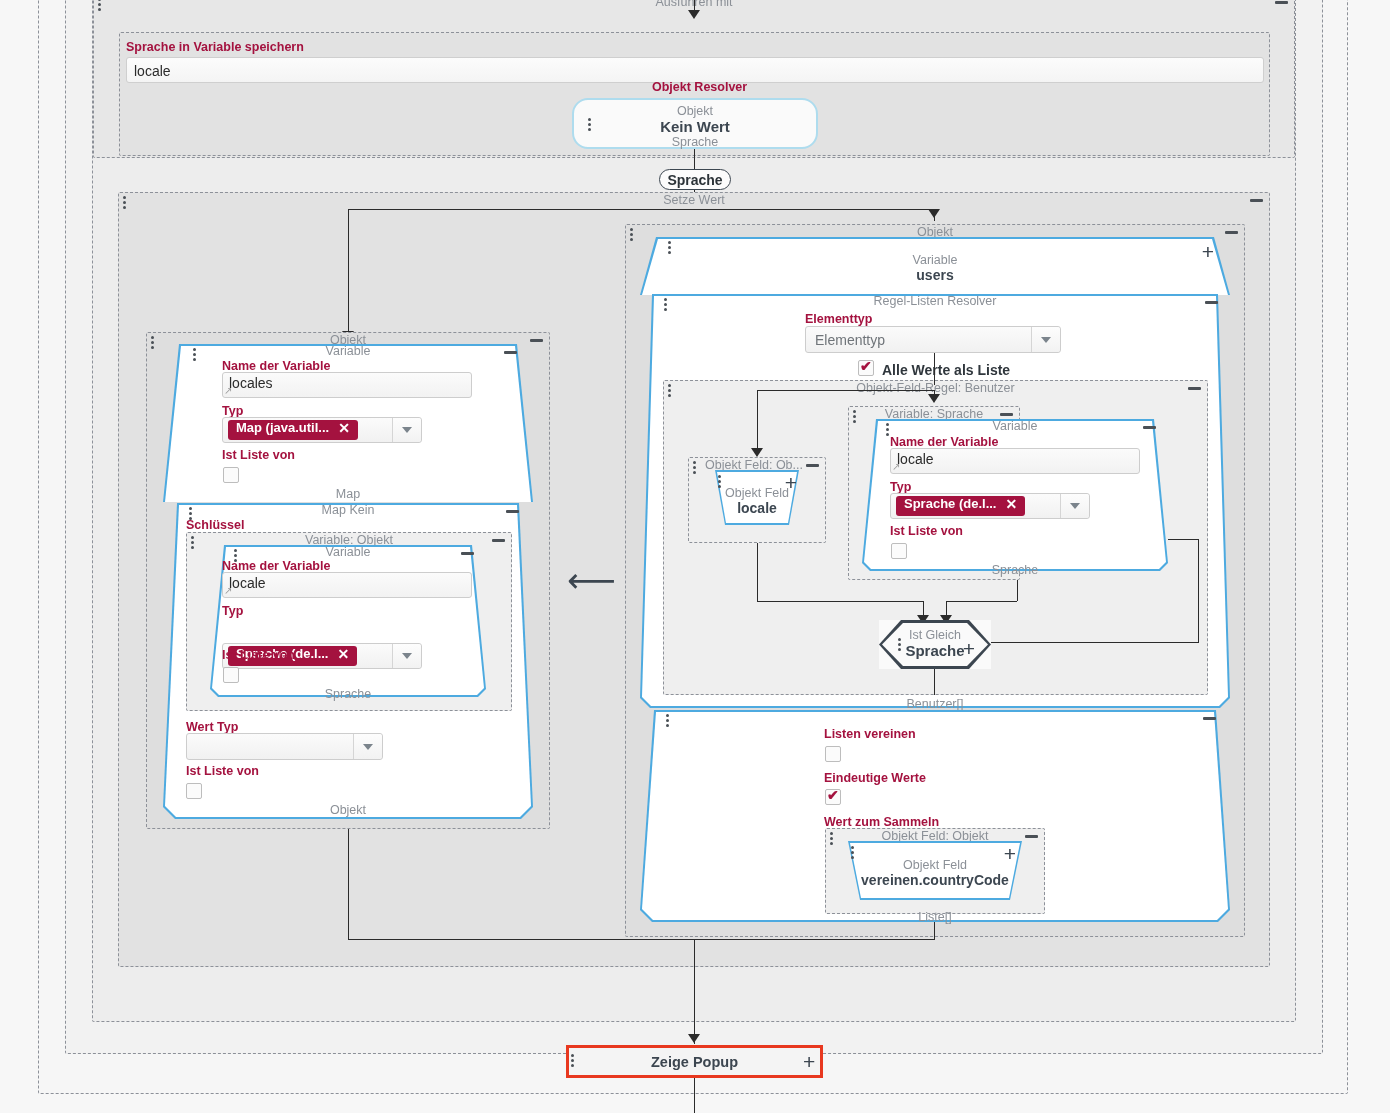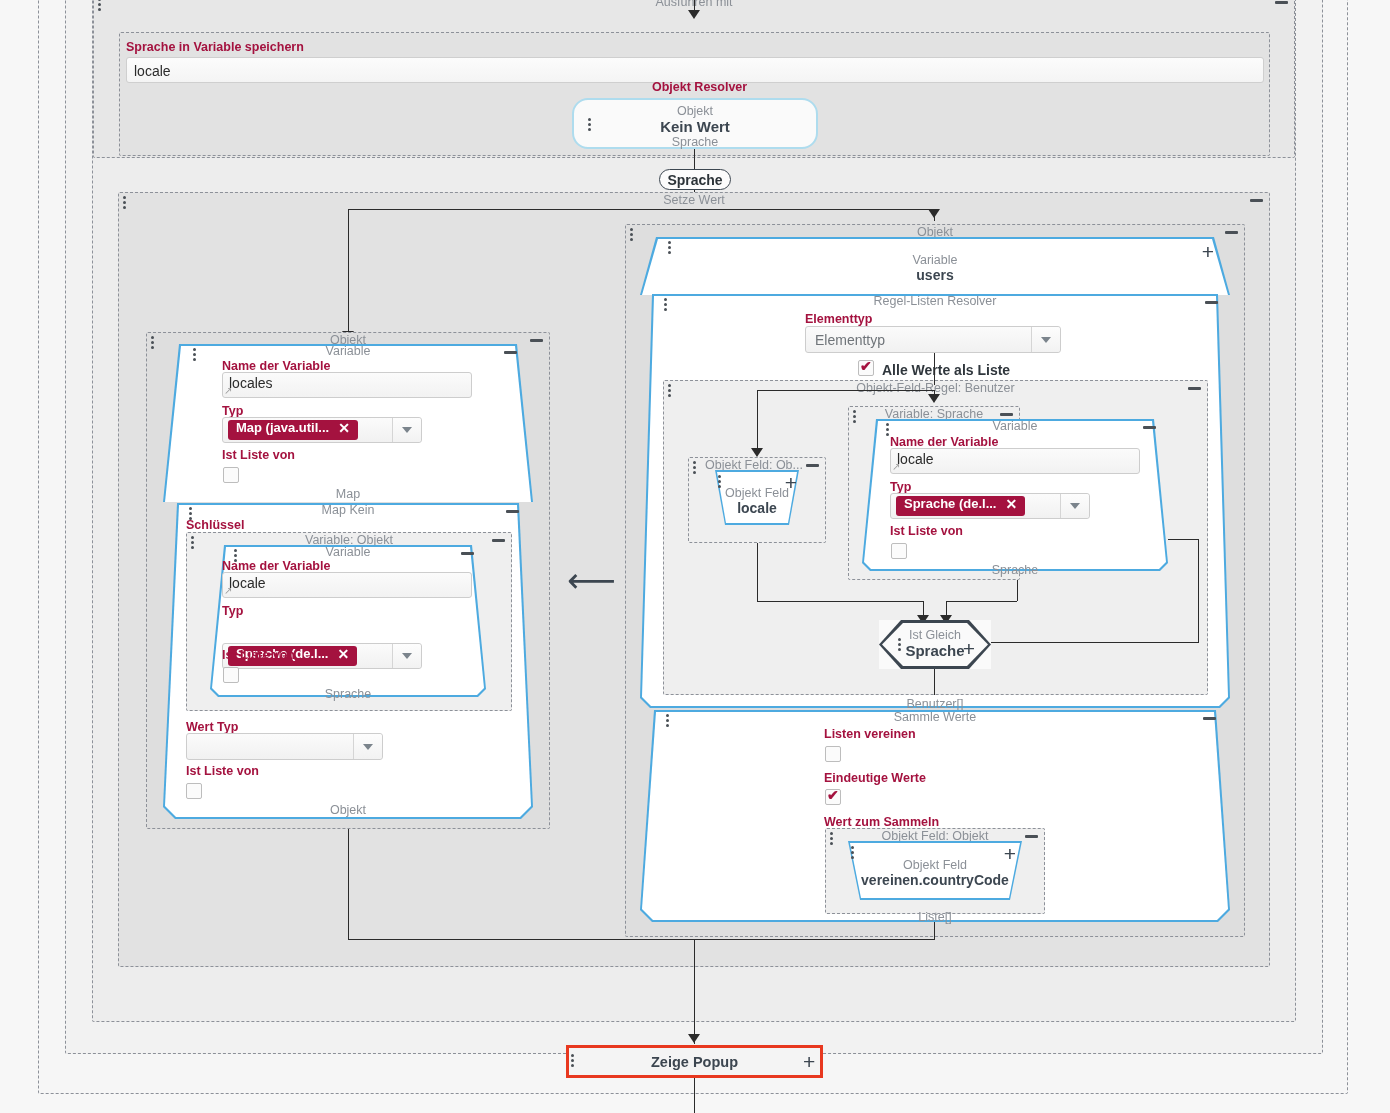--- a/index.html
+++ b/index.html
@@ -511,21 +511,20 @@
 <div class="grayLbl" style="left:640px;width:590px;top:697px;">Benutzer[]</div>
 
 <div class="trapwrap" style="left:640px;top:710px;width:590px;height:212px;">
   <div class="inner" style="clip-path:polygon(14px 0,calc(100% - 14px) 0,100% calc(100% - 12px),calc(100% - 12px) 100%,12px 100%,0 calc(100% - 12px));"></div>
   <div class="inner2" style="clip-path:polygon(16px 2px,calc(100% - 16px) 2px,calc(100% - 2px) calc(100% - 13px),calc(100% - 13px) calc(100% - 2px),13px calc(100% - 2px),2px calc(100% - 13px));"></div>
   <div class="dots" style="left:26px;top:4px;">
       <i></i>
       <i></i>
       <i></i>
     </div>
-  <div class="node-title">Sammle Werte</div>
   <div class="minus" style="right:14px;top:7px;"></div>
 </div>
 <div class="lbl" style="left:824px;top:727px;">Listen vereinen</div>
 <div class="cbox" style="left:825px;top:746px;"></div>
 <div class="lbl" style="left:824px;top:771px;">Eindeutige Werte</div>
 <div class="cbox checked" style="left:825px;top:789px;"></div>
 <div class="lbl" style="left:824px;top:815px;">Wert zum Sammeln</div>
 
 <div class="frame lvlwd" style="left:825px;top:828px;width:220px;height:86px;">
   <div class="dots">

